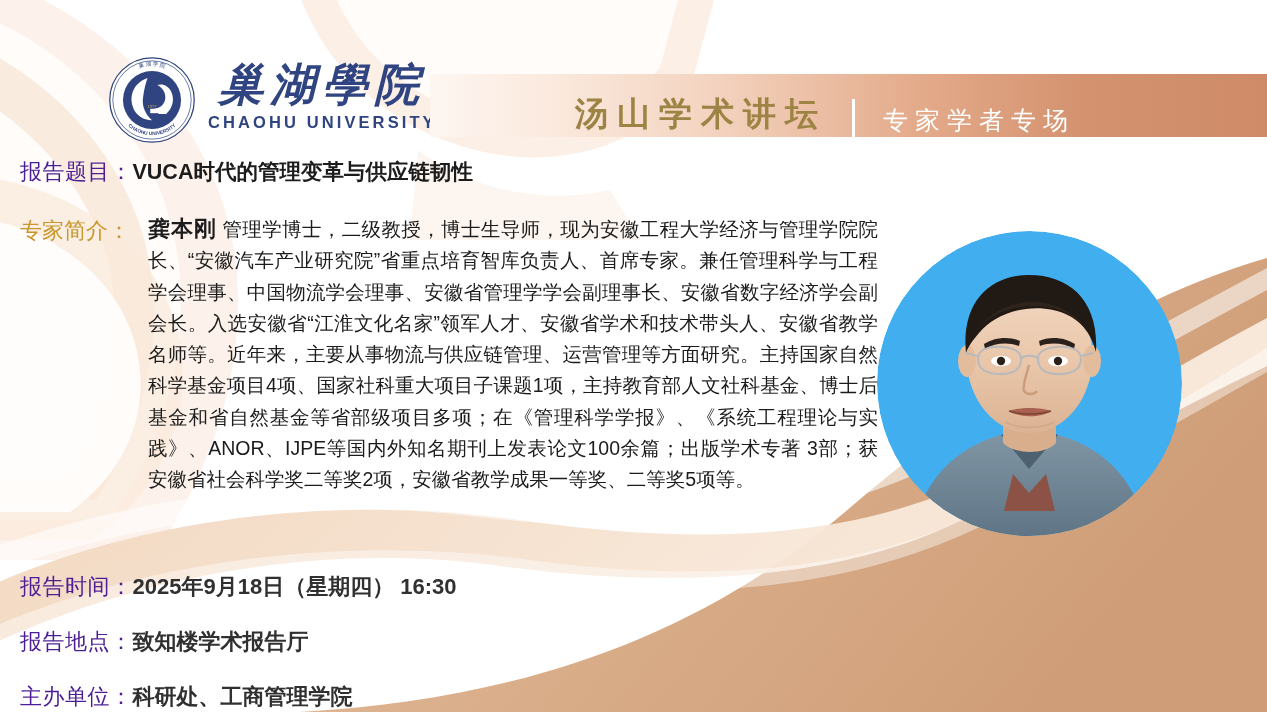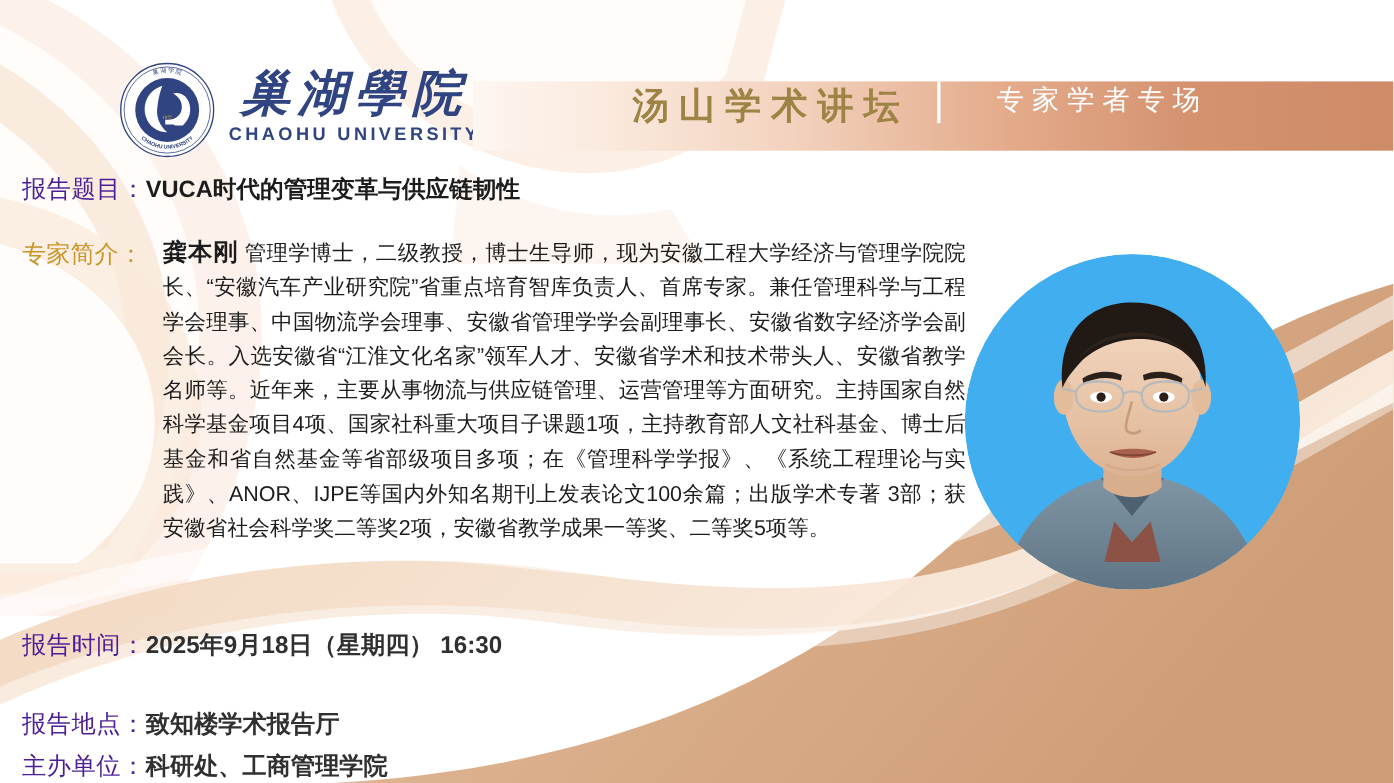--- a/index.html
+++ b/index.html
@@ -46,35 +46,35 @@
     letter-spacing:3.1px; margin-top:4px; white-space:nowrap;
   }
 
   
   #banner {
     position:absolute; left:430px; top:74px; width:837px; height:63px;
     background:linear-gradient(90deg,
         #fdf6f1 0%, #fbeade 14%, #f3d3bf 34%,
         #e4ab8b 58%, #d4926f 78%, #cf8b68 100%);
     z-index:6;
-    display:flex; align-items:flex-start;
+    display:flex; align-items:flex-end;
   }
   #banner-main {
     margin-left:145px;
     font-family:"Liberation Serif","DejaVu Serif",serif;
     font-size:33px; font-weight:700; color:#9d8344;
     letter-spacing:9px; white-space:nowrap;
   }
   #banner-divider {
     width:3px; height:38px; background:#ffffff;
     margin-left:25px; margin-right:28px; flex:none;
   }
   #banner-sub {
     font-family:Liberation Sans, sans-serif;
-    font-size:25px; color:#ffffff; letter-spacing:7px; white-space:nowrap;margin-left:23px;
+    font-size:25px; color:#ffffff; letter-spacing:7px; white-space:nowrap;
   }
 
   
   #content { position:absolute; inset:0; z-index:10; }
 
   .field-label {
     color:#4c1d95;
     font-size:22px;
     letter-spacing:0.5px;
     white-space:nowrap;
@@ -107,21 +107,21 @@
     color:#1c1c1c;
     text-align:justify;
     text-justify:inter-ideograph;
   }
   #bio-name {
     font-weight:700; font-size:22px; letter-spacing:0.5px;
   }
 
   
   #row-time  { position:absolute; left:20px; top:572px; display:flex; align-items:flex-end; }
-  #row-place { position:absolute; left:20px; top:627px; display:flex; align-items:baseline;margin-top:16px; }
+  #row-place { position:absolute; left:20px; top:627px; display:flex; align-items:baseline; }
   #row-host  { position:absolute; left:20px; top:682px; display:flex; align-items:baseline; }
   #row-time .field-value,
   #row-place .field-value,
   #row-host .field-value { font-size:22px; color:#303030; }
 
   
   #portrait-wrap {
     position:absolute; left:877px; top:231px;
     width:305px; height:305px; z-index:9;
   }

